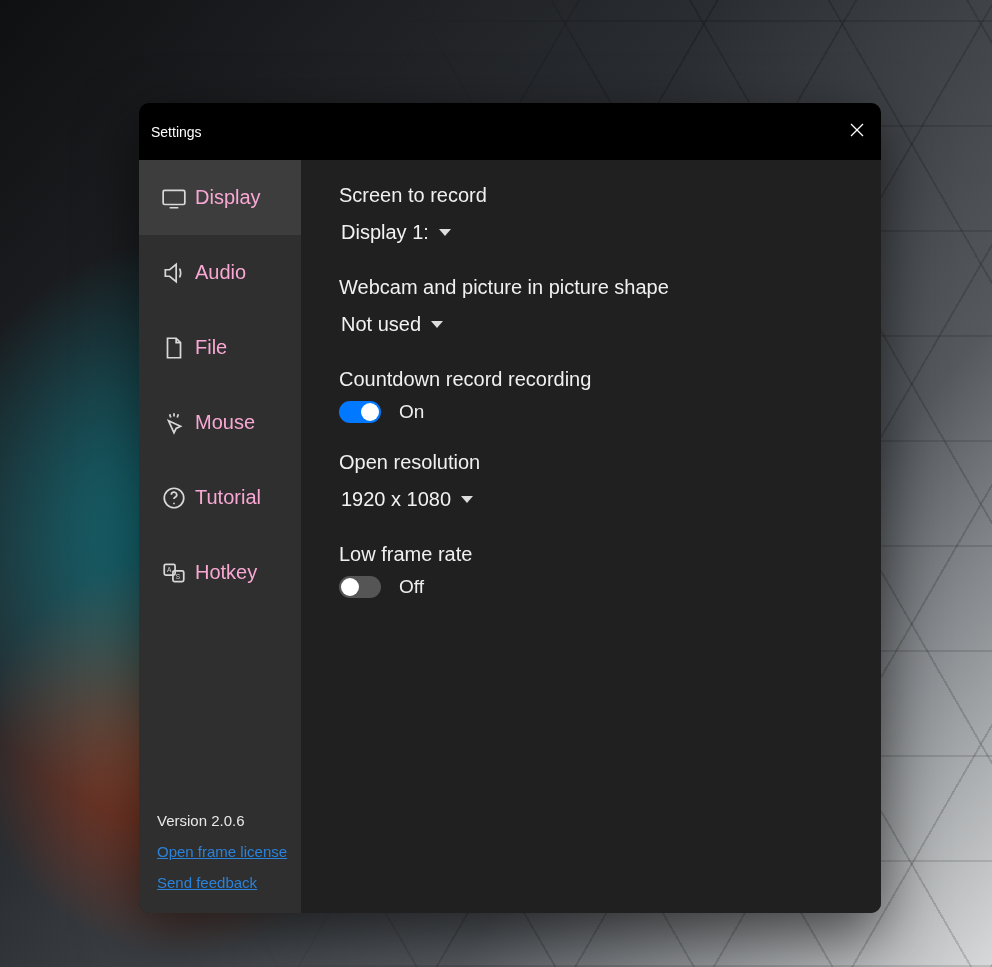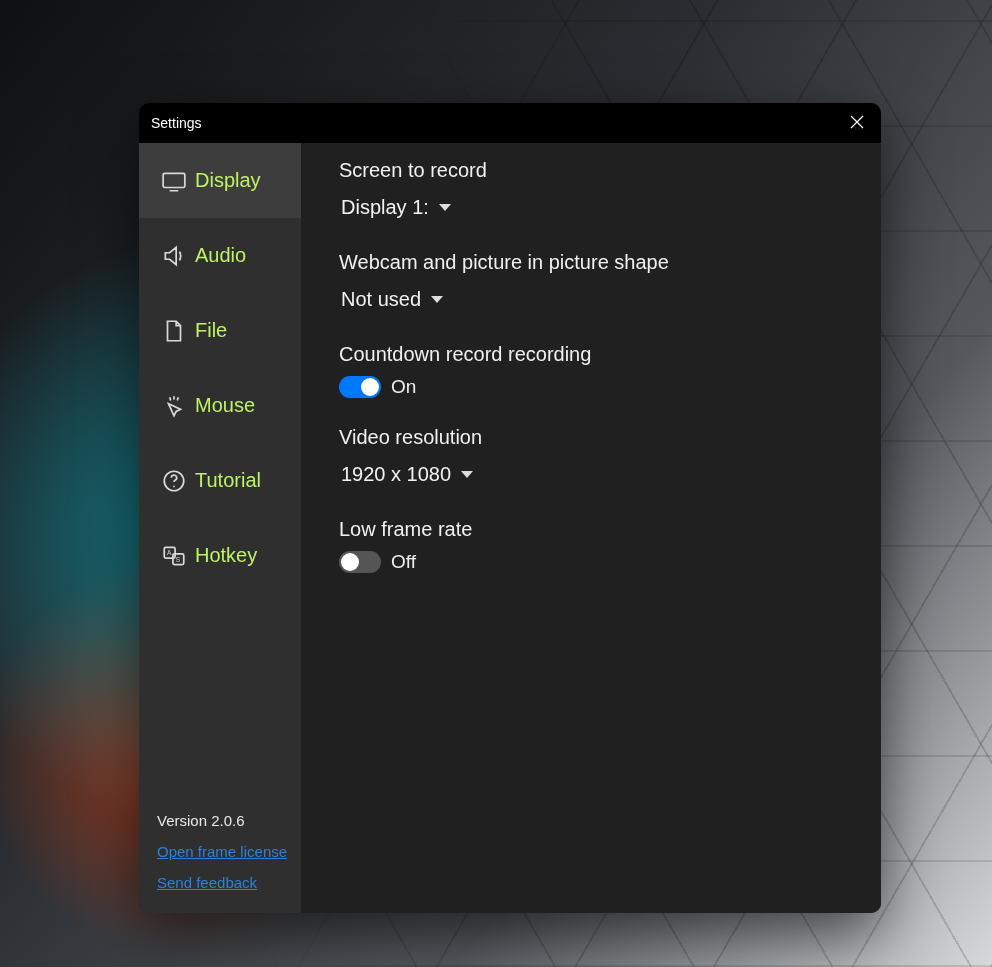--- a/index.html
+++ b/index.html
@@ -26,63 +26,63 @@
     position: absolute;
     left: 139px; top: 103px;
     width: 742px; height: 810px;
     background: #202020;
     border-radius: 10px;
     box-shadow: 0 20px 60px rgba(0,0,0,0.6);
     overflow: hidden;
     display: flex; flex-direction: column;
   }
   .titlebar {
-    height: 40px; background: #000; color: #fff;
+    height: 57px; background: #000; color: #fff;
     display: flex; align-items: center; justify-content: space-between;
     padding: 0 12px;
     font-size: 14px;
   }
   .titlebar .close { width: 24px; height: 24px; display:flex; align-items:center; justify-content:center; cursor:pointer; }
   .titlebar .close svg { width:14px; height:14px; stroke:#fff; stroke-width:1.3; }
 
   .body { flex:1; display:flex; }
   .sidebar {
     width: 162px; background: #2f2f2f; color:#fff;
     display:flex; flex-direction:column;
     position: relative;
   }
   .sidebar-item {
     height: 75px; display:flex; align-items:center; gap:8px;
     padding: 0 18px 0 22px; font-size:20px; cursor:pointer;
-    color:#bef264;
+    color:#f9a8d4;
   }
   .sidebar-item.active { background:#3d3d3d; }
   .sidebar-item .icon { width:26px; height:26px; display:flex; align-items:center; justify-content:center; }
   .sidebar-item .icon svg { width:26px; height:26px; stroke:#d8d8d8; fill:none; stroke-width:1.6; }
   .sidebar-item span.label { white-space:nowrap; }
 
   .sidebar-footer {
     margin-top:auto; padding: 0 18px 22px 18px; font-size:15px; color:#e8e8e8;
     display:flex; flex-direction:column; gap:14px;
   }
   .sidebar-footer a { color:#2a82da; text-decoration:underline; cursor:pointer; font-size:15px; white-space:nowrap; }
 
   .content {
-    flex:1; background:#202020; color:#fff; padding: 16px 38px;
+    flex:1; background:#202020; color:#fff; padding: 24px 38px;
     font-size:20px;
   }
   .section { margin-bottom: 28px; }
   .section-label { font-size:20px; margin-bottom: 10px; color:#f0f0f0; }
   .dropdown {
     display:inline-flex; align-items:center; gap:10px;
     font-size:20px; color:#f2f2f2; cursor:pointer; padding: 4px 2px;
   }
   .dropdown .caret { width:0; height:0; border-left:6px solid transparent; border-right:6px solid transparent; border-top:7px solid #ddd; }
 
-  .toggle-row { display:flex; align-items:flex-end; gap:10px; }
+  .toggle-row { display:flex; align-items:flex-end; gap:18px; }
   .toggle {
     width:42px; height:22px; border-radius:11px; position:relative; cursor:pointer;
   }
   .toggle .knob {
     position:absolute; top:2px; width:18px; height:18px; border-radius:50%; background:#fff;
   }
   .toggle.on { background:#0078ff; }
   .toggle.on .knob { right:2px; }
   .toggle.off { background:#555; }
   .toggle.off .knob { left:2px; }
@@ -201,21 +201,21 @@
         <div class="section-label">Countdown record recording</div>
         <div class="toggle-row">
           <div class="toggle on">
               <div class="knob"></div>
             </div>
           <span class="toggle-state">On</span>
         </div>
       </div>
 
       <div class="section">
-        <div class="section-label">Video resolution</div>
+        <div class="section-label">Open resolution</div>
         <div class="dropdown">
           <span>1920 x 1080</span>
           <span class="caret"></span>
         </div>
       </div>
 
       <div class="section">
         <div class="section-label">Low frame rate</div>
         <div class="toggle-row">
           <div class="toggle off">

